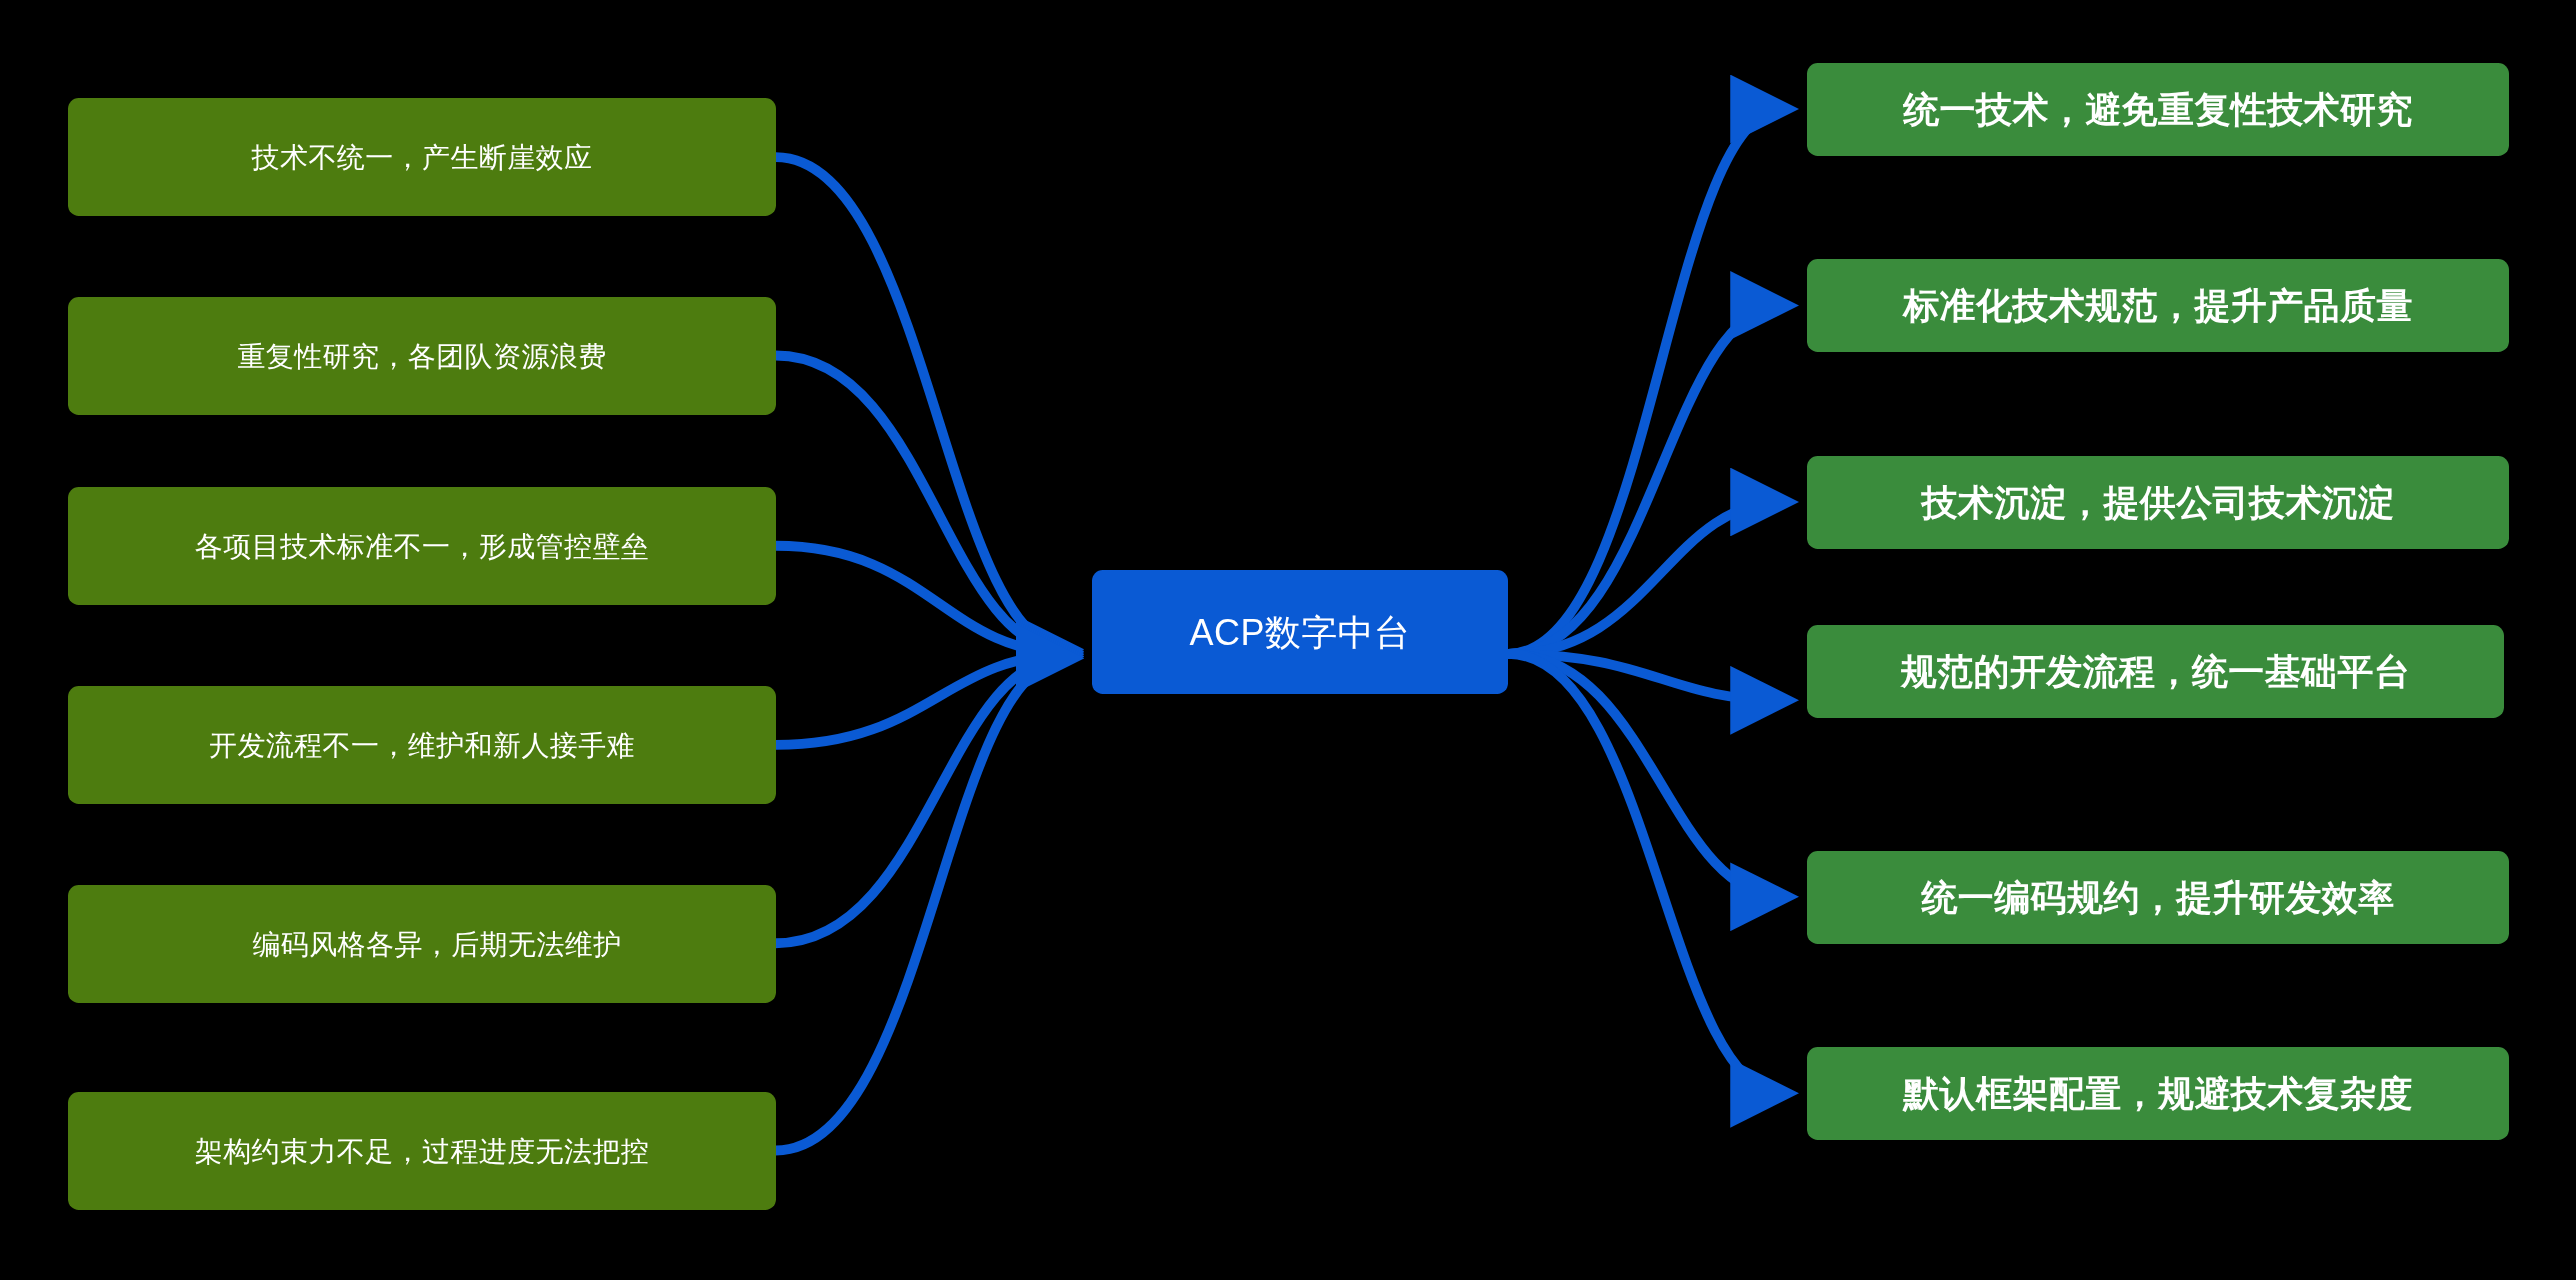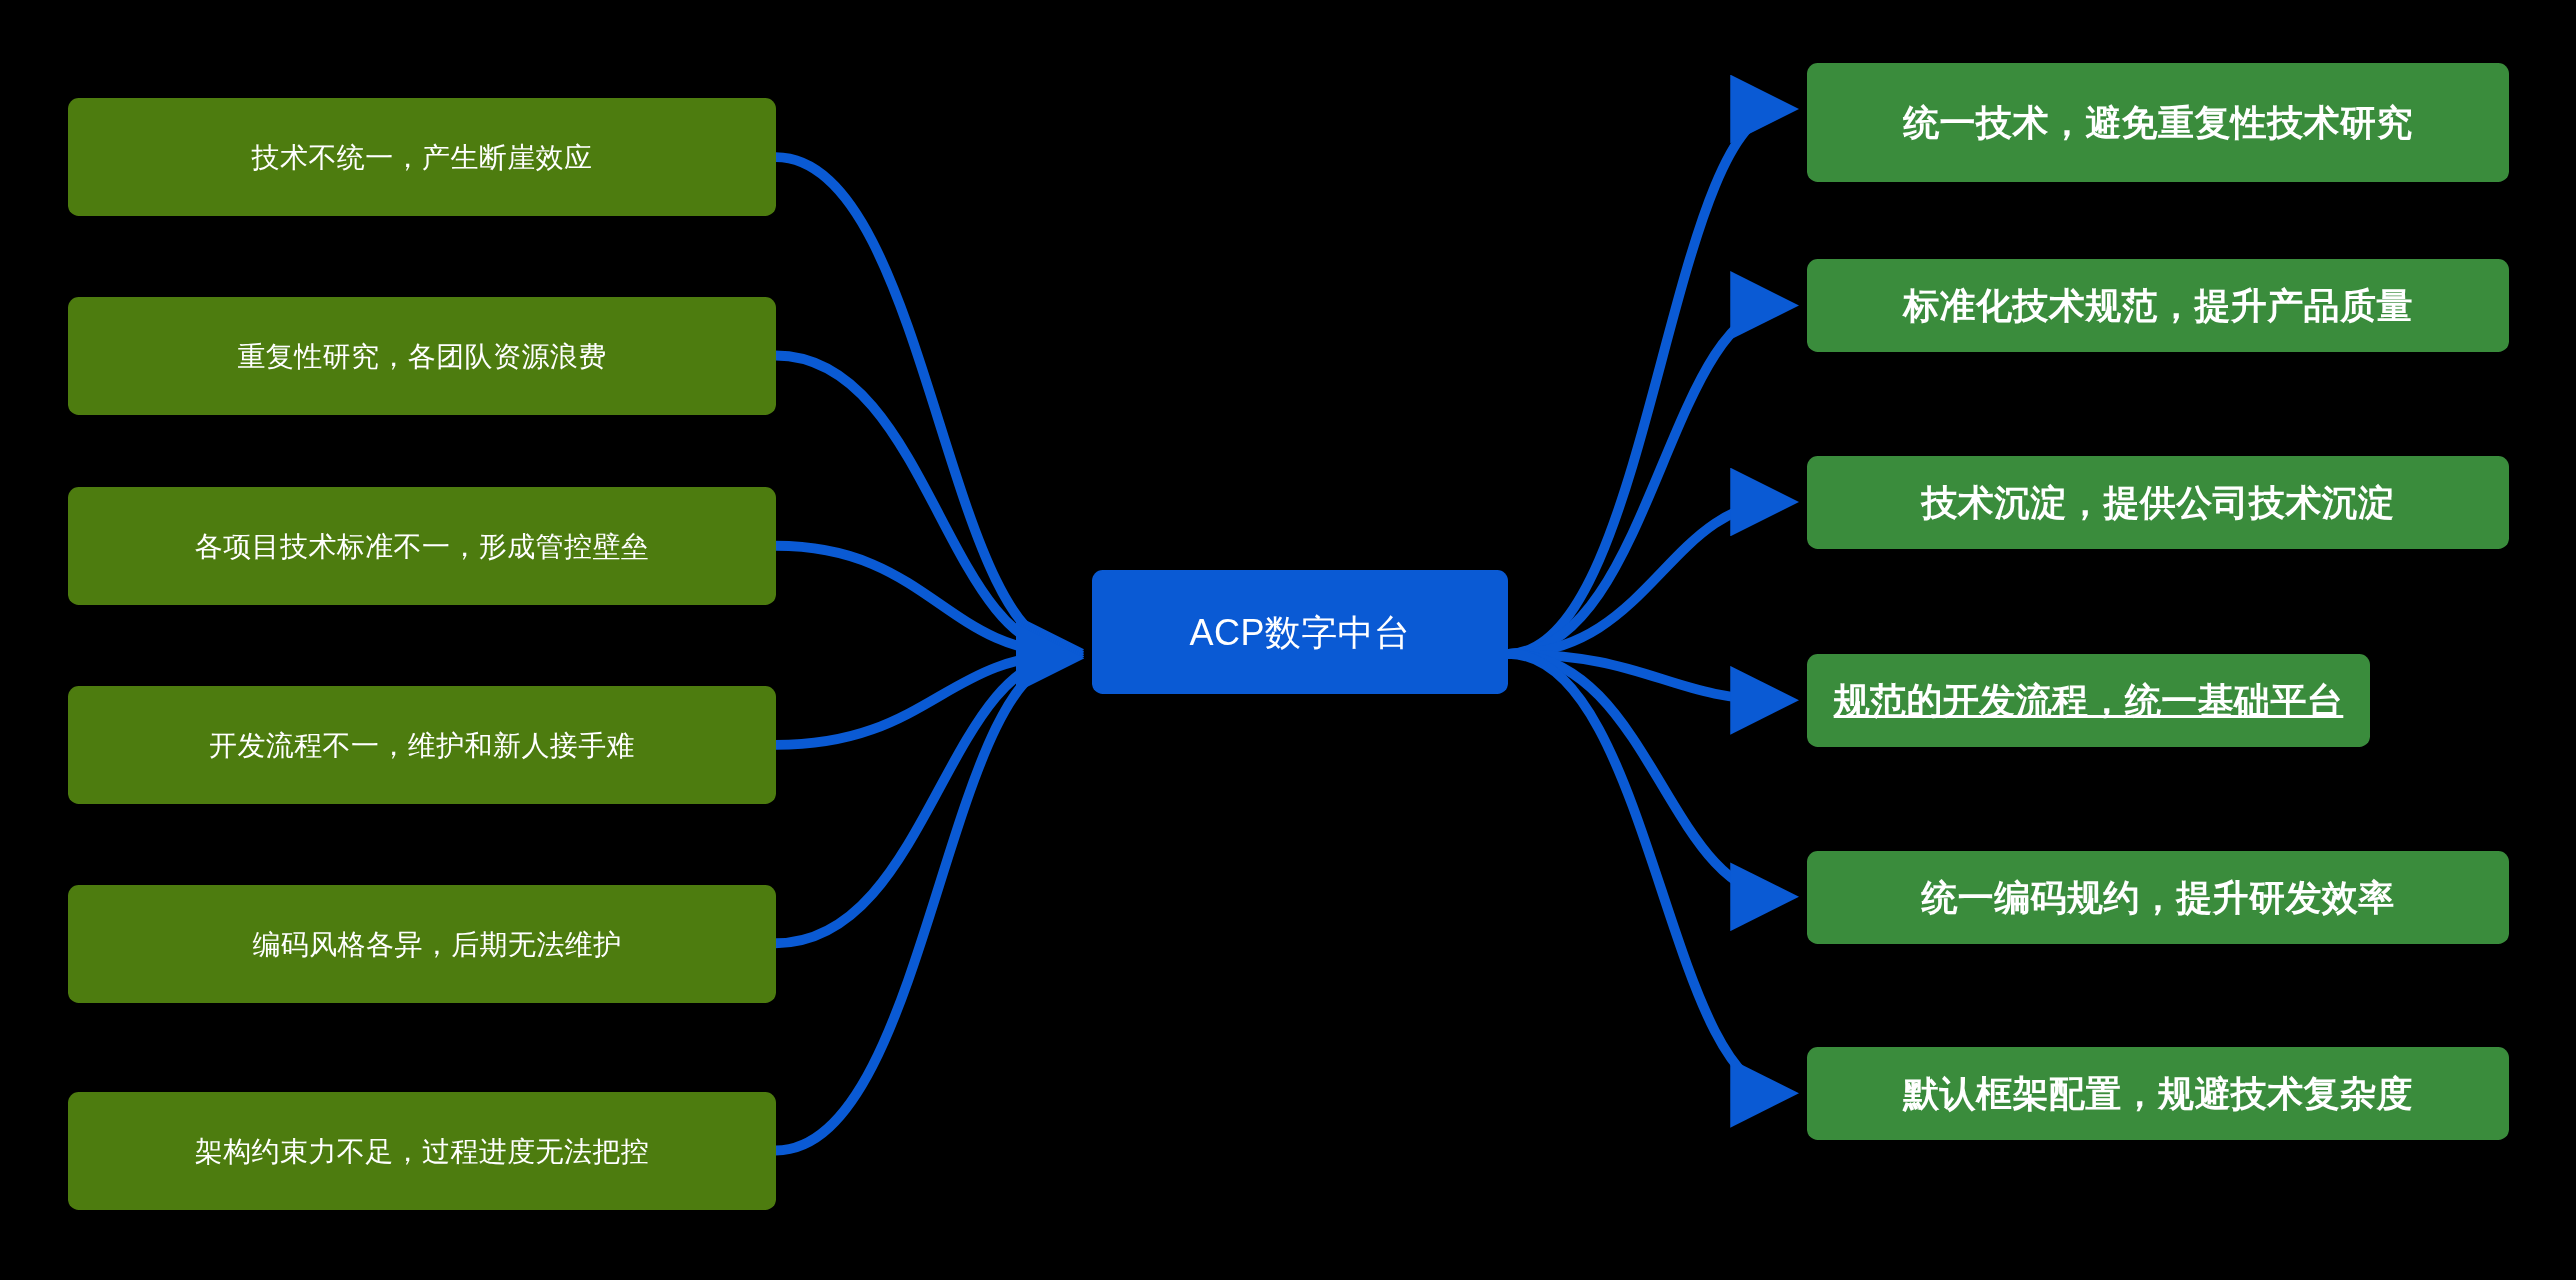--- a/index.html
+++ b/index.html
@@ -104,30 +104,30 @@
       <div class="node node-problem" style="left: 68px; top: 1092px; width: 708px; height: 118px; text-align: right;">
         <span class="node-label">架构约束力不足，过程进度无法把控</span>
       </div>
     </div>
   <div id="node-center-host">
       <div class="node node-center" style="left: 1092px; top: 570px; width: 416px; height: 124px;">
         <span class="node-label">ACP数字中台</span>
       </div>
     </div>
   <div id="nodes-benefits">
-      <div class="node node-benefit" style="left: 1807px; top: 63px; width: 702px; height: 119px;">
+      <div class="node node-benefit" style="left: 1807px; top: 63px; width: 702px; height: 93px;">
         <span class="node-label">统一技术，避免重复性技术研究</span>
       </div>
       <div class="node node-benefit" style="left: 1807px; top: 259px; width: 702px; height: 93px;">
         <span class="node-label">标准化技术规范，提升产品质量</span>
       </div>
       <div class="node node-benefit" style="left: 1807px; top: 456px; width: 702px; height: 93px;">
         <span class="node-label">技术沉淀，提供公司技术沉淀</span>
       </div>
-      <div class="node node-benefit" style="left: 1807px; top: 654px; width: 563px; height: 93px; text-decoration: underline;">
+      <div class="node node-benefit" style="left: 1807px; top: 625px; width: 697px; height: 93px;">
         <span class="node-label">规范的开发流程，统一基础平台</span>
       </div>
       <div class="node node-benefit" style="left: 1807px; top: 851px; width: 702px; height: 93px;">
         <span class="node-label">统一编码规约，提升研发效率</span>
       </div>
       <div class="node node-benefit" style="left: 1807px; top: 1047px; width: 702px; height: 93px;">
         <span class="node-label">默认框架配置，规避技术复杂度</span>
       </div>
     </div>
 

